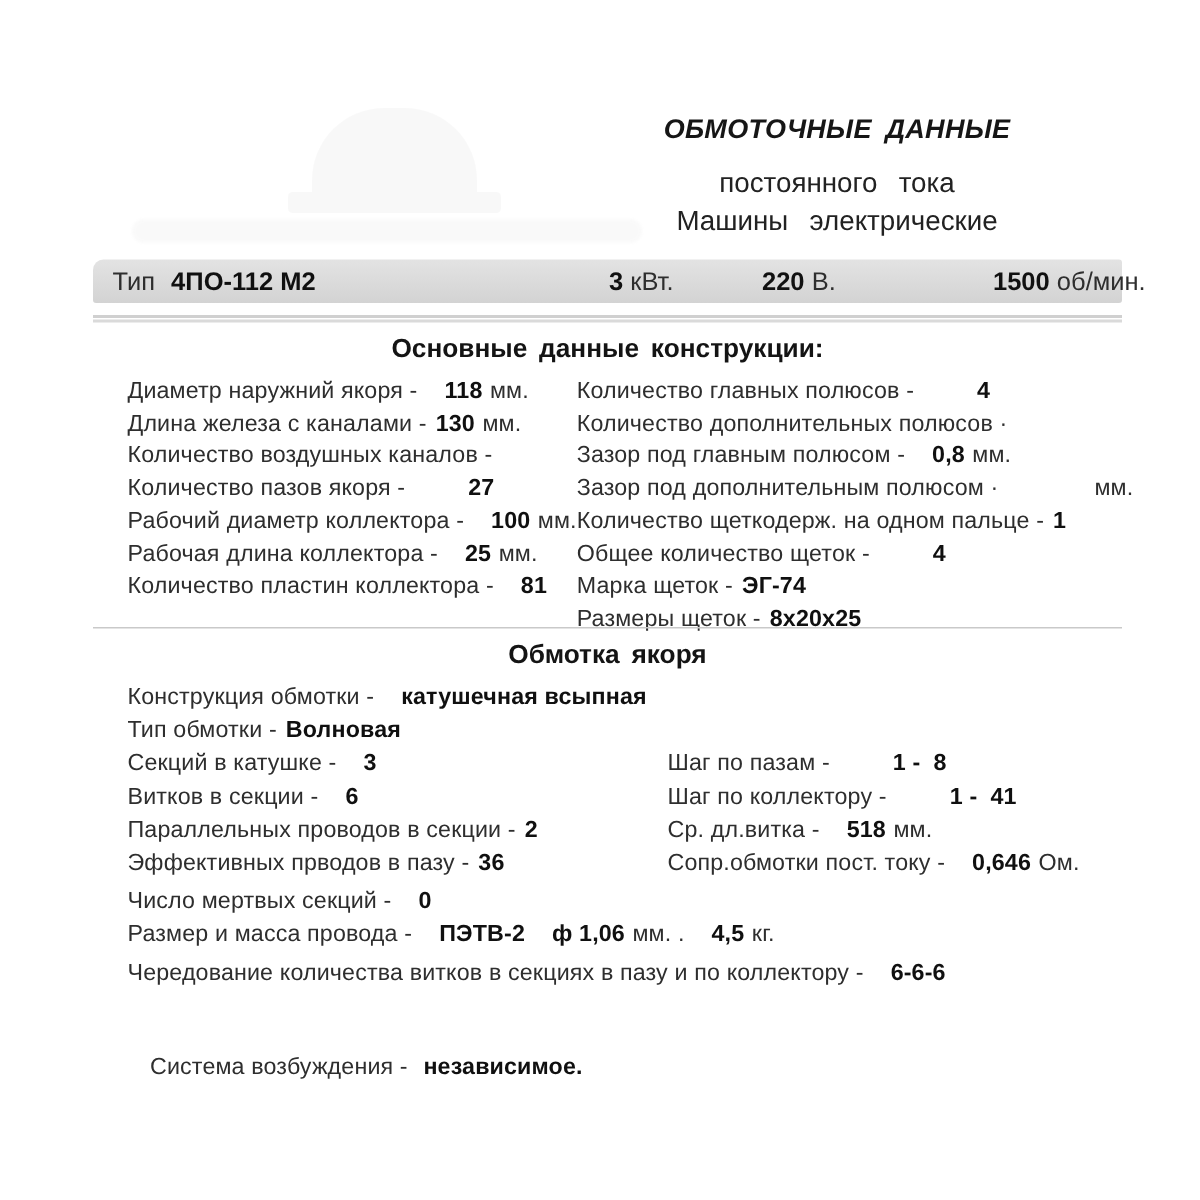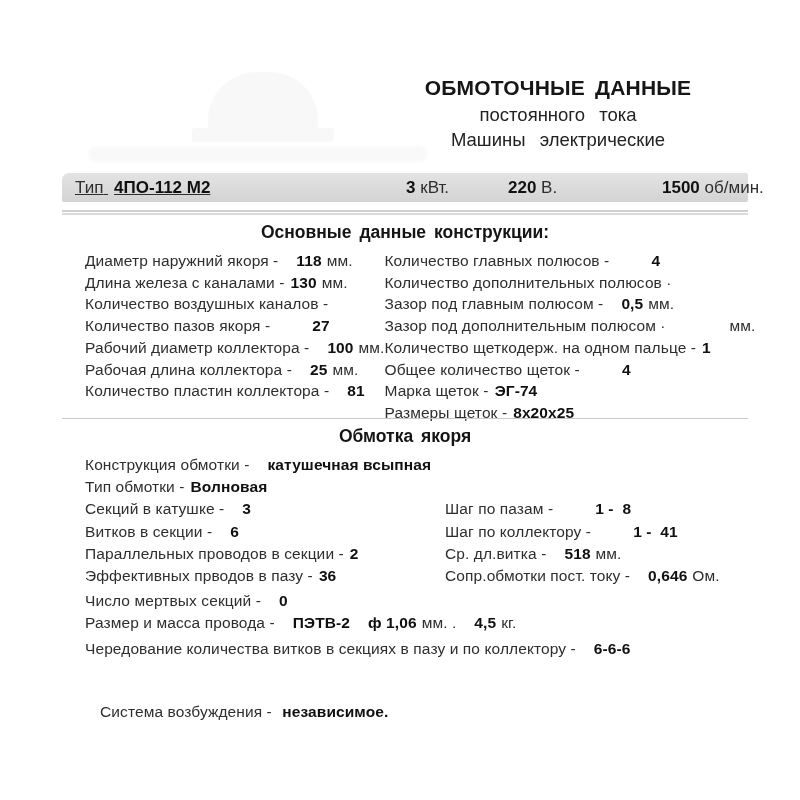--- a/index.html
+++ b/index.html
@@ -13,28 +13,28 @@
   .watermark { position:absolute; top:72px; left:88px; width:340px; height:92px; opacity:0.05; }
   .wm-emblem { position:absolute; left:120px; top:0; width:110px; height:64px;
     background:#8a8a8a; border-radius:48px 48px 6px 6px; }
   .wm-base { position:absolute; left:104px; top:56px; width:142px; height:14px;
     background:#8a8a8a; border-radius:3px; }
   .wm-textband { position:absolute; left:0; top:74px; width:340px; height:16px;
     background:#9a9a9a; border-radius:8px; filter:blur(1px); }
 
   
   .doc-header { position:absolute; top:76px; left:405px; width:306px; text-align:center; }
-  .doc-title { font-size:21px; font-weight:700; color:#161616; letter-spacing:.2px; word-spacing:4px; margin-bottom:2px; }
+  .doc-title { font-size:18px; font-weight:700; color:#161616; letter-spacing:.2px; word-spacing:4px; margin-bottom:12px;font-style:italic; }
   .doc-sub { font-size:18.5px; line-height:25px; color:#222; word-spacing:9px; }
 
   
   .type-bar { position:absolute; top:173px; left:62px; width:686px; height:29px;
     background:linear-gradient(#e3e3e3,#d3d3d3); border-radius:7px 2px 2px 2px;
     font-size:17px; line-height:29px; white-space:nowrap; }
-  .tb-left { position:absolute; left:13px;text-decoration:underline; }
+  .tb-left { position:absolute; left:13px; }
   .tb-power { position:absolute; left:344px; }
   .tb-volt  { position:absolute; left:446px; }
   .tb-speed { position:absolute; left:600px; }
   .b { font-weight:700; color:#111; }
 
   .rule-double { position:absolute; top:210px; left:62px; width:686px; height:5px;
     border-top:2px solid #d0d0d0; border-bottom:2px solid #dadada; }
   .rule-single { position:absolute; top:418px; left:62px; width:686px;
     border-top:1px solid #c9c9c9; }
 
@@ -110,21 +110,21 @@
         <div class="row"><span class="lbl">Длина железа с каналами -</span><span class="val tight">130</span><span class="unit">мм.</span></div>
         <div class="row"><span class="lbl">Количество воздушных каналов -</span><span class="val"></span><span class="unit"></span></div>
         <div class="row"><span class="lbl">Количество пазов якоря -</span><span class="val wide">27</span><span class="unit"></span></div>
         <div class="row"><span class="lbl">Рабочий диаметр коллектора -</span><span class="val">100</span><span class="unit">мм.</span></div>
         <div class="row"><span class="lbl">Рабочая длина коллектора -</span><span class="val">25</span><span class="unit">мм.</span></div>
         <div class="row"><span class="lbl">Количество пластин коллектора -</span><span class="val">81</span><span class="unit"></span></div>
       </div>
       <div class="col-r1">
         <div class="row"><span class="lbl">Количество главных полюсов -</span><span class="val wide">4</span><span class="unit"></span></div>
         <div class="row"><span class="lbl">Количество дополнительных полюсов ·</span><span class="val"></span><span class="unit"></span></div>
-        <div class="row"><span class="lbl">Зазор под главным полюсом -</span><span class="val">0,5</span><span class="unit">мм.</span></div>
+        <div class="row"><span class="lbl">Зазор под главным полюсом -</span><span class="val">0,8</span><span class="unit">мм.</span></div>
         <div class="row"><span class="lbl">Зазор под дополнительным полюсом ·</span><span class="val tight"></span><span class="unit far">мм.</span></div>
         <div class="row"><span class="lbl">Количество щеткодерж. на одном пальце -</span><span class="val tight">1</span><span class="unit"></span></div>
         <div class="row"><span class="lbl">Общее количество щеток -</span><span class="val wide">4</span><span class="unit"></span></div>
         <div class="row"><span class="lbl">Марка щеток -</span><span class="val tight">ЭГ-74</span><span class="unit"></span></div>
         <div class="row"><span class="lbl">Размеры щеток -</span><span class="val tight">8х20х25</span><span class="unit"></span></div>
       </div>
     </div>
   </section>
 
   <div class="rule-single"></div>

